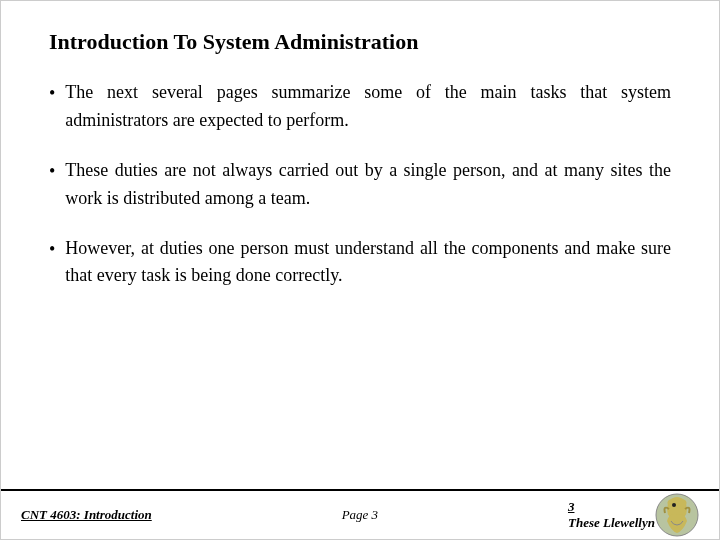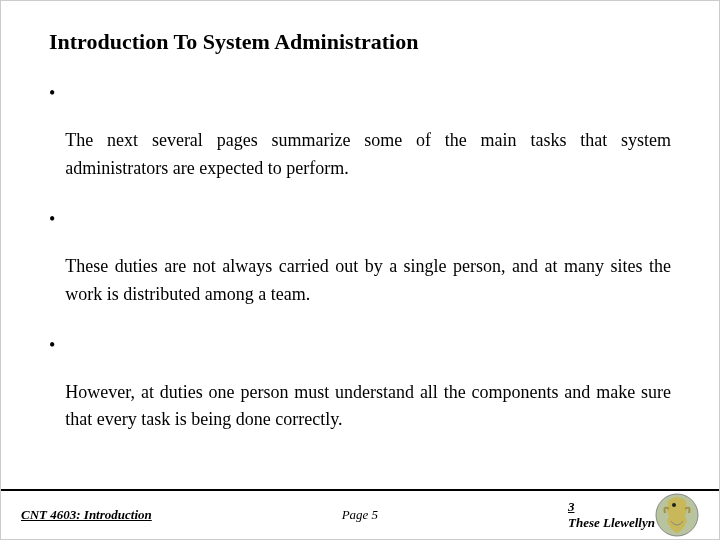--- a/index.html
+++ b/index.html
@@ -56,21 +56,20 @@
 
     .bullet-dot {
       margin-right: 10px;
       margin-top: 1px;
       flex-shrink: 0;
       font-size: 18px;
     }
 
     .bullet-text {
       flex: 1;
-      margin-top: 48px;
     }
 
     .slide-footer {
       border-top: 2px solid #000000;
       padding: 6px 20px;
       display: flex;
       align-items: center;
       justify-content: space-between;
       background: #ffffff;
       height: 50px;
@@ -129,21 +128,21 @@
       </li>
       <li class="bullet-item">
         <span class="bullet-dot">•</span>
         <span class="bullet-text">However, at duties one person must understand all the components and make sure that every task is being done correctly.</span>
       </li>
     </ul>
   </div>
 
   <div class="slide-footer">
     <span class="footer-left">CNT 4603: Introduction</span>
-    <span class="footer-center">Page 5</span>
+    <span class="footer-center">Page 3</span>
     <div class="footer-right-section">
       <span class="footer-right">
         <span style="text-decoration: underline;">3</span><br>
         <span>These Llewellyn</span>
       </span>
       <svg class="logo-svg" viewBox="0 0 44 44" xmlns="http://www.w3.org/2000/svg">
         <circle cx="22" cy="22" r="21" fill="#b8c4a0" stroke="#888" stroke-width="1"></circle>
 
         <ellipse cx="22" cy="16" rx="10" ry="12" fill="#c8b85a"></ellipse>
         <path d="M14 14 Q10 8 16 6 Q20 4 22 8 Q24 4 28 6 Q34 8 30 14" fill="#c8b85a"></path>

